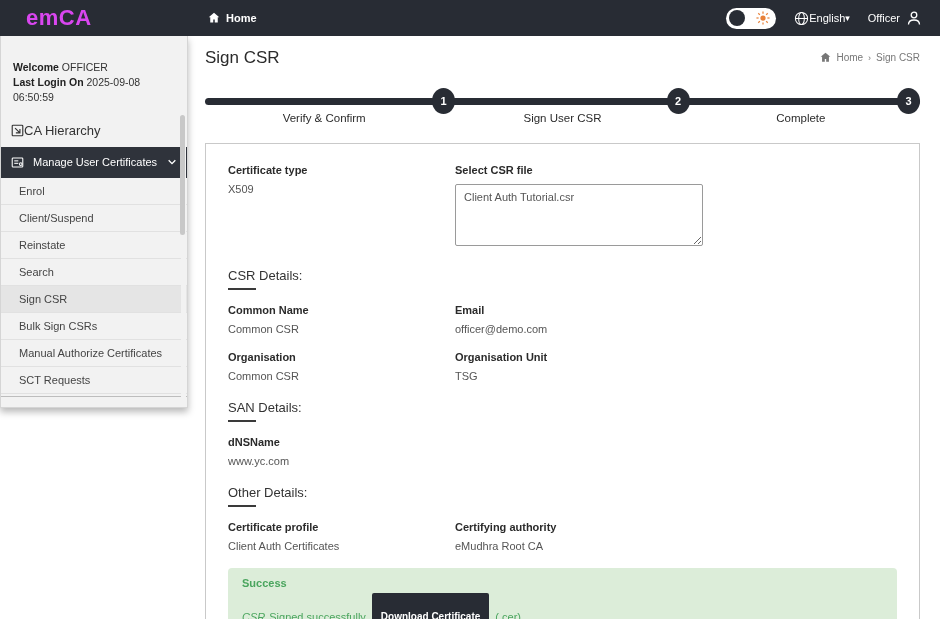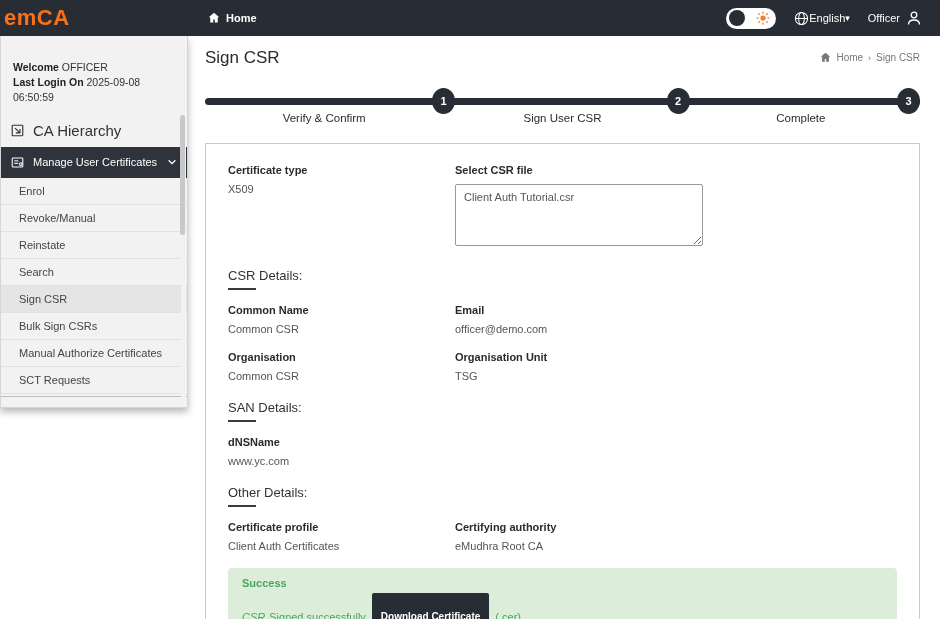--- a/index.html
+++ b/index.html
@@ -3,22 +3,22 @@
 <meta charset="utf-8">
 <style>
   * { margin:0; padding:0; box-sizing:border-box; }
   html,body { width:940px; height:619px; overflow:hidden; background:#fff;
     font-family:"Liberation Sans", "DejaVu Sans", sans-serif; }
   body { position:relative; }
 
   
   .topbar { position:absolute; left:0; top:0; width:940px; height:36px;
     background:#282c34; display:flex; align-items:center; color:#fff; z-index:30; }
-  .logo { width:188px; padding-left:4px; font-size:22px; font-weight:bold;
-    letter-spacing:.5px; color:#f97316; }
+  .logo { width:188px; padding-left:26px; font-size:22px; font-weight:bold;
+    letter-spacing:.5px; color:#d946ef; }
   .nav-home { display:flex; align-items:center; gap:6px; margin-left:20px;
     font-size:11px; font-weight:bold; color:#fff; cursor:pointer; }
   .topbar-right { margin-left:auto; display:flex; align-items:center; gap:18px; padding-right:18px; }
   .theme-toggle { width:50px; height:21px; background:#fff; border-radius:11px;
     position:relative; display:flex; align-items:center; cursor:pointer; }
   .theme-knob { position:absolute; left:3px; top:2.5px; width:16px; height:16px;
     border-radius:50%; background:#282c34; }
   .theme-sun { position:absolute; right:6px; top:3px; }
   .lang { display:flex; align-items:center; font-size:11px; color:#fff; cursor:pointer; }
   .user { display:flex; align-items:center; gap:6px; font-size:11px; color:#fff; cursor:pointer; }
@@ -27,22 +27,22 @@
   
   .sidebar { position:absolute; left:0; top:36px; width:188px; height:372px;
     background:#f2f2f2; border:1px solid #d5d5d5; border-top:none;
     box-shadow:0 4px 7px rgba(0,0,0,.28); z-index:20; }
   .welcome { padding:24px 12px 7px; font-size:10.5px; color:#333; line-height:1.45; }
   .welcome b { color:#222; }
   .menu-clip { position:relative; height:293px; overflow:hidden; }
   .scroll-track { position:absolute; right:1px; top:0; width:5px; height:100%; background:#f2f2f2; }
   .scroll-thumb { position:absolute; right:1px; top:2px; width:5px; height:120px;
     background:#c8c8c8; border-radius:3px; }
-  .m-group { display:flex; align-items:center; gap:9px; height:27px; padding:0 10px;
-    font-size:15px; color:#333; cursor:pointer; margin-top:4px; }
+  .m-group { display:flex; align-items:center; height:27px; padding:0 10px;
+    font-size:13px; color:#333; cursor:pointer; margin-top:4px; }
   .m-group-active { display:flex; align-items:center; gap:9px; height:31px; padding:0 10px;
     font-size:11px; color:#fff; background:#2f333b; cursor:pointer; margin-top:3px; }
   .m-group-active .g-chev { margin-left:auto; }
   .m-sub { display:flex; align-items:center; height:27px; padding:0 10px 0 18px;
     font-size:11px; color:#444; border-bottom:1px solid #e1e1e1; cursor:pointer;
     background:#f2f2f2; }
   .m-sub.selected { background:#e5e5e5; }
   .m-divider { border-top:1px solid #bdbdbd; margin-top:2px; }
   .m-group.clipped { margin-top:8px; color:#3a3a3a; }
   .mi { flex:0 0 auto; display:inline-flex; }
@@ -178,21 +178,21 @@
       <span class="g-chev mi">
         <svg width="10" height="10" viewBox="0 0 12 12" fill="none" stroke="#fff" stroke-width="1.6">
             <polyline points="2,4 6,8 10,4"></polyline>
           </svg>
       </span>
     </div>
     <div class="m-sub">
       <span>Enrol</span>
       </div>
     <div class="m-sub">
-      <span>Revoke/Manual</span>
+      <span>Client/Suspend</span>
       </div>
     <div class="m-sub">
       <span>Reinstate</span>
       </div>
     <div class="m-sub">
       <span>Search</span>
       </div>
     <div class="m-sub selected">
       <span>Sign CSR</span>
       </div>

